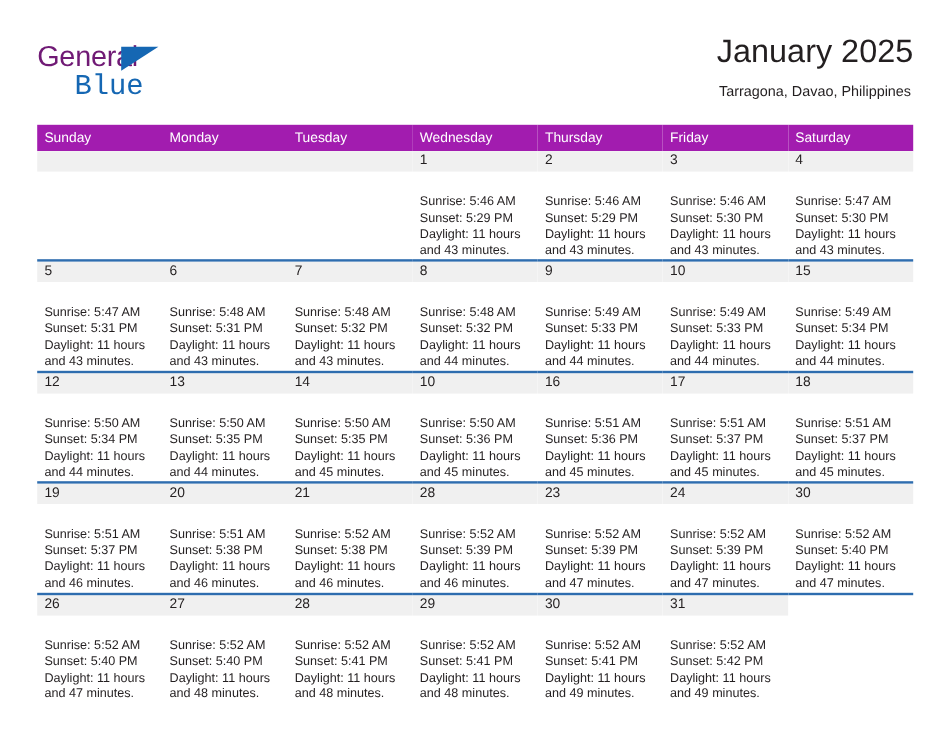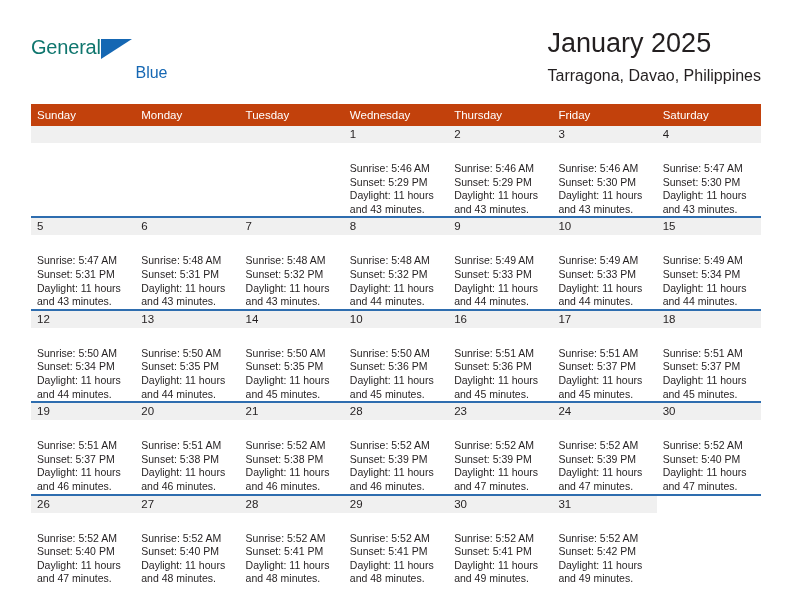--- a/index.html
+++ b/index.html
@@ -39,77 +39,76 @@
     top: 8px;
     width: 210px;
     height: 58px;
   }
   .brand-row1 {
     position: relative;
     height: 27px;
     line-height: 27px;
   }
   .brand-general {
-    font-size: 20px;
-    color: #0f766e;
+    font-size: 24px;
+    color: #701a75;
     letter-spacing: -0.2px;
     font-family: "Liberation Sans", sans-serif;
   }
   .brand-tri {
     position: absolute;
     left: 70px;
     top: 5px;
     width: 0;
     height: 0;
     border-left: 31px solid #1567b3;
     border-bottom: 20px solid transparent;
   }
   .brand-row2 {
     margin-top: -2px;
     margin-left: 31px;
-    font-size: 16px;
+    font-size: 24px;
     line-height: 27px;
     color: #1567b3;
-    font-family: Liberation Sans, sans-serif;
-    text-align: center;
+    font-family: Liberation Mono, monospace;
   }
 
   .titles {
     position: absolute;
     right: 0;
     top: 0;
-    text-align: left;
+    text-align: center;
   }
   .cal-title {
     font-size: 27px;
     line-height: 34px;
     color: #231f20;
     font-weight: normal;
     margin: 0;
     white-space: nowrap;
   }
   .cal-subtitle {
-    font-size: 16px;
+    font-size: 12px;
     line-height: 20px;
     color: #231f20;
     margin: 6px 0 0 0;
     white-space: nowrap;
   }
 
   
   .cal {
     position: absolute;
     left: 31px;
     top: 104px;
     width: 730px;
     border-collapse: collapse;
     table-layout: fixed;
   }
   .cal th {
-    background: #c2410c;
+    background: #a21caf;
     color: #ffffff;
     font-size: 11.5px;
     font-weight: normal;
     text-align: left;
     padding: 5px 0 5px 6px;
     height: 21px;
     border: none;
   }
   .cal td {
     vertical-align: top;

